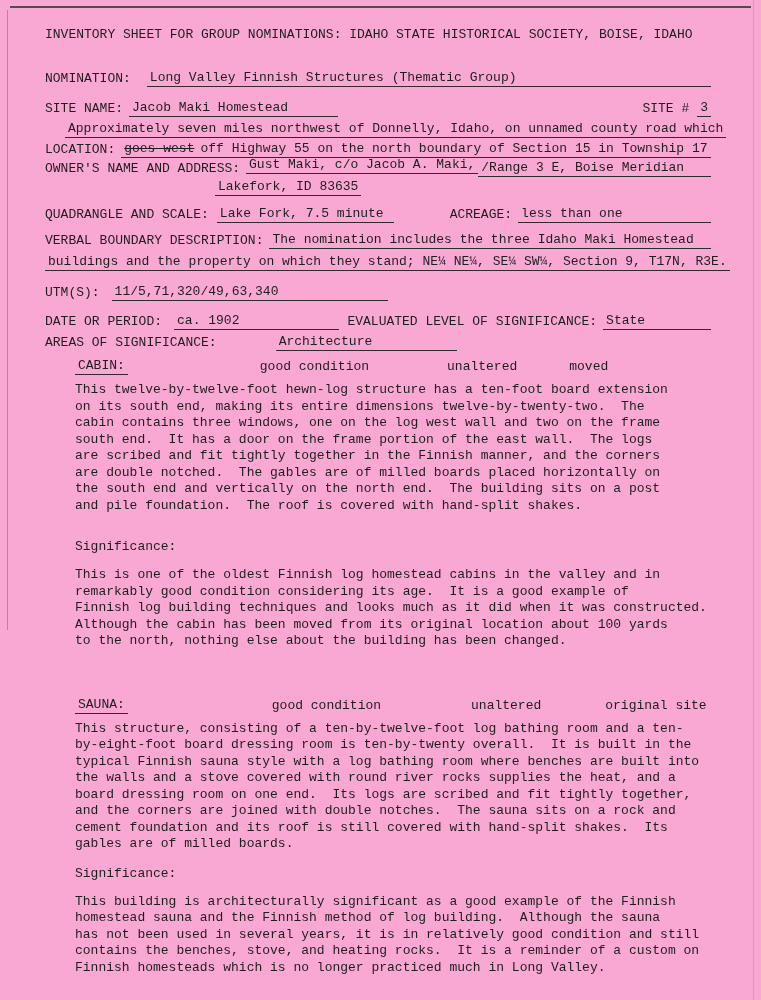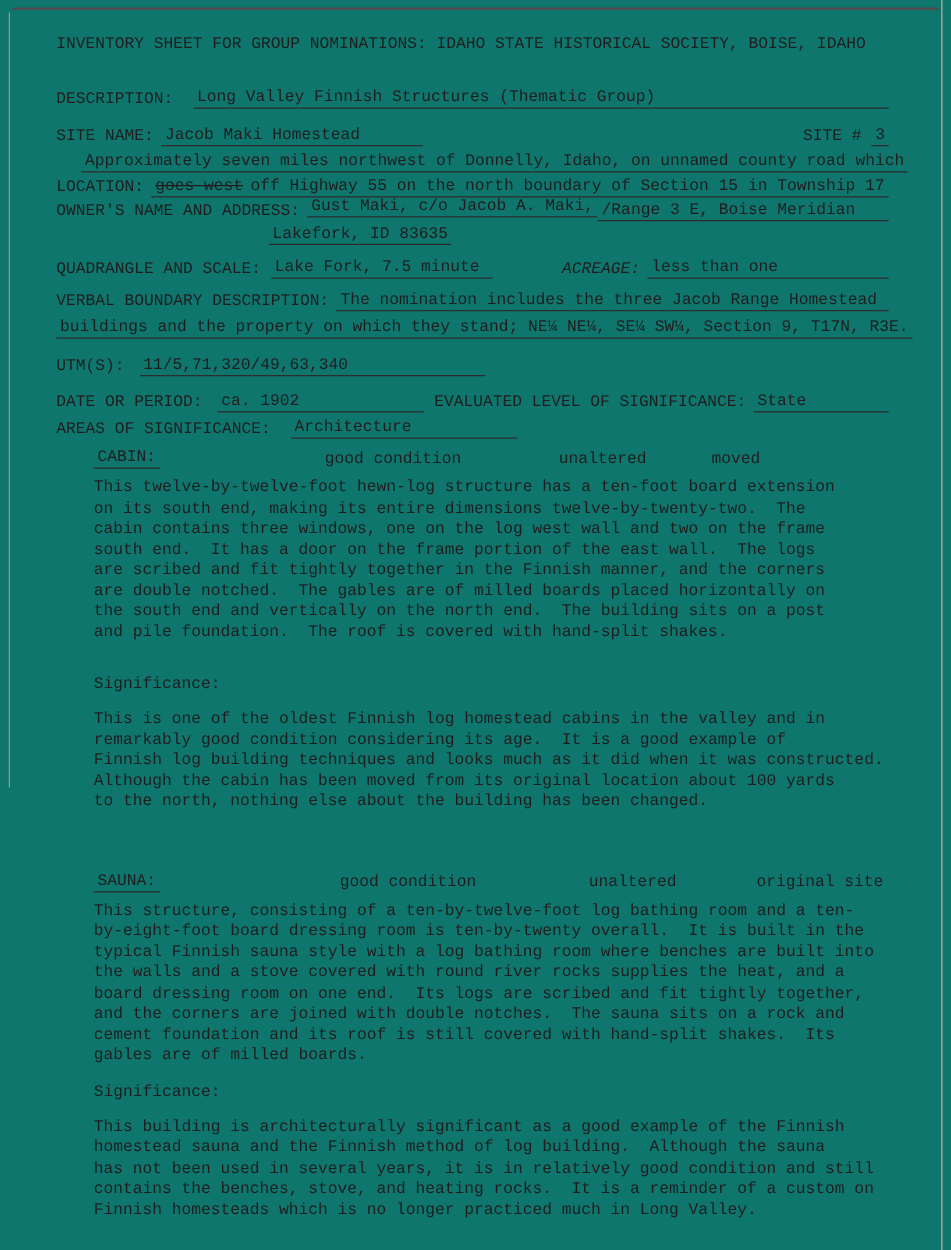--- a/index.html
+++ b/index.html
@@ -1,69 +1,69 @@
 <!DOCTYPE html>
 <html><head>
 <meta charset="utf-8">
 <style>
   html,body { margin:0; padding:0; background:#d9d8d4; }
   .page {
     position:relative;
     width:761px; height:1000px;
     margin:0 auto;
-    background:#0f766e;
+    background:#f9a8d4;
     color:#1e1e1e;
     font-family:"Liberation Mono","DejaVu Sans Mono",monospace;
     font-size:13px;
     box-sizing:border-box;
     padding:26px 50px 0 45px;
     overflow:hidden;
   }
   .scan-top { position:absolute; top:6px; left:10px; right:10px; height:0; border-top:2px solid #4d4d4d; }
   .scan-left { position:absolute; top:10px; left:7px; height:620px; width:0; border-left:1px solid #9a958d; }
   .scan-right { position:absolute; top:0; right:7px; height:1000px; width:0; border-left:1px solid #b5b0a8; }
   .row { display:flex; align-items:flex-end; white-space:nowrap; min-height:17px; line-height:17px; }
   .label { flex:none; }
   .uv { border-bottom:1px solid #2c2c2c; padding:0 3px; }
   .fill { flex:1; }
   .strike { text-decoration:line-through; }
   .ml6 { margin-left:6px; } .ml8 { margin-left:8px; } .ml12 { margin-left:12px; }
-  .ml16 { margin-left:16px; } .ml56 { margin-left:56px;font-style:italic; }
+  .ml16 { margin-left:16px; } .ml56 { margin-left:56px; }
   .pr10 { padding-right:10px; } .pr50 { padding-right:50px; } .pr85 { padding-right:85px; }
   .pr100 { padding-right:100px; } .pr110 { padding-right:110px; }
   .right-group { margin-left:auto; display:flex; align-items:flex-end; }
   .raised { position:relative; top:-3px; }
   .indent { margin-left:30px; }
   .indent20 { margin-left:20px; }
   .r-nom { margin-top:26px; } .r-site { margin-top:12px; }
   .r-loc1 { margin-top:3px; } .r-loc2 { margin-top:2px; }
   .r-owner { margin-top:1px; } .r-addr { margin-top:1px; }
   .r-quad { margin-top:9px; } .r-vb1 { margin-top:8px; } .r-vb2 { margin-top:4px; }
-  .r-utm { margin-top:12px; } .r-date { margin-top:11px; } .r-areas { margin-top:3px; }
+  .r-utm { margin-top:12px; } .r-date { margin-top:11px; } .r-areas { margin-top:3px;gap:43px; }
   .sec-head { margin-top:6px; }
   .sec-head .g1 { margin-left:132px; } .sec-head .g2 { margin-left:78px; } .sec-head .g3 { margin-left:52px; }
   .sec2-head { margin-top:46px;gap:12px; }
   .para { margin:7px 0 0 30px; }
   .para pre { margin:0; font:inherit; line-height:16.5px; white-space:pre; }
   .sig-label { margin-top:24px; }
   .sig-label2 { margin-top:12px; }
   .sig-para { margin-top:12px; }
 </style>
 </head>
 <body>
 
 <div class="page">
   <div class="scan-top"></div>
   <div class="scan-left"></div>
   <div class="scan-right"></div>
 
   <div class="row">INVENTORY SHEET FOR GROUP NOMINATIONS:  IDAHO STATE HISTORICAL SOCIETY, BOISE, IDAHO</div>
 
   <div class="row r-nom">
-    <span class="label">DESCRIPTION:</span>
+    <span class="label">NOMINATION:</span>
     <span class="uv fill ml16">Long Valley Finnish Structures (Thematic Group)</span>
   </div>
 
   <div class="row r-site">
     <span class="label">SITE NAME:</span>
     <span class="uv pr50 ml6">Jacob Maki Homestead</span>
     <span class="right-group">
       <span>SITE #</span>
       <span class="uv ml8">3</span>
     </span>
@@ -91,21 +91,21 @@
 
   <div class="row r-quad">
     <span class="label">QUADRANGLE AND SCALE:</span>
     <span class="uv pr10 ml8">Lake Fork, 7.5 minute</span>
     <span class="ml56">ACREAGE:</span>
     <span class="uv fill ml6">less than one</span>
   </div>
 
   <div class="row r-vb1">
     <span class="label">VERBAL BOUNDARY DESCRIPTION:</span>
-    <span class="uv fill ml6">The nomination includes the three Jacob Range Homestead</span>
+    <span class="uv fill ml6">The nomination includes the three Idaho Maki Homestead</span>
   </div>
 
   <div class="row r-vb2">
     <span class="uv">buildings and the property on which they stand; NE¼ NE¼, SE¼ SW¼, Section 9, T17N, R3E.</span>
   </div>
 
   <div class="row r-utm">
     <span class="label">UTM(S):</span>
     <span class="uv pr110 ml12">11/5,71,320/49,63,340</span>
   </div>

